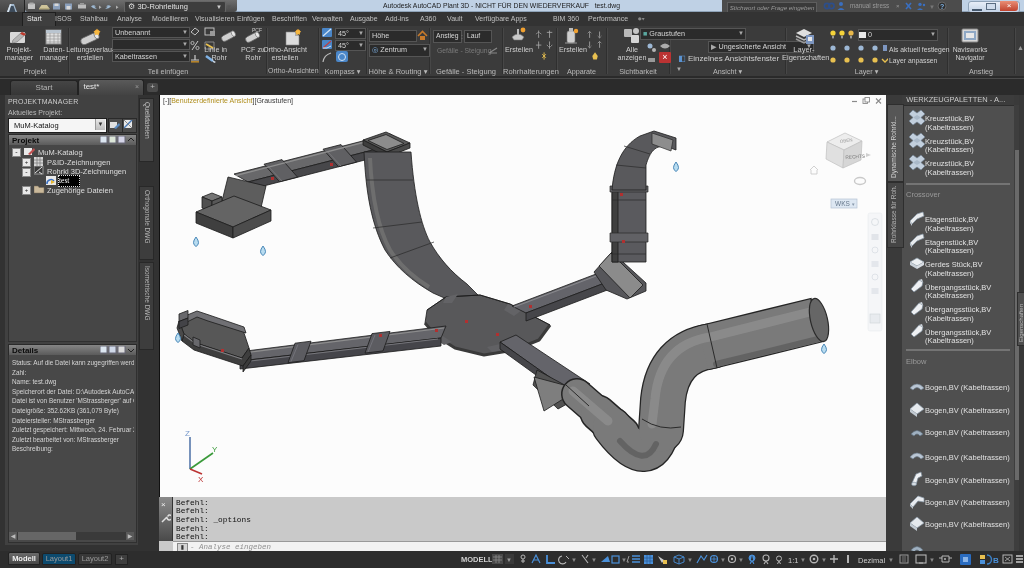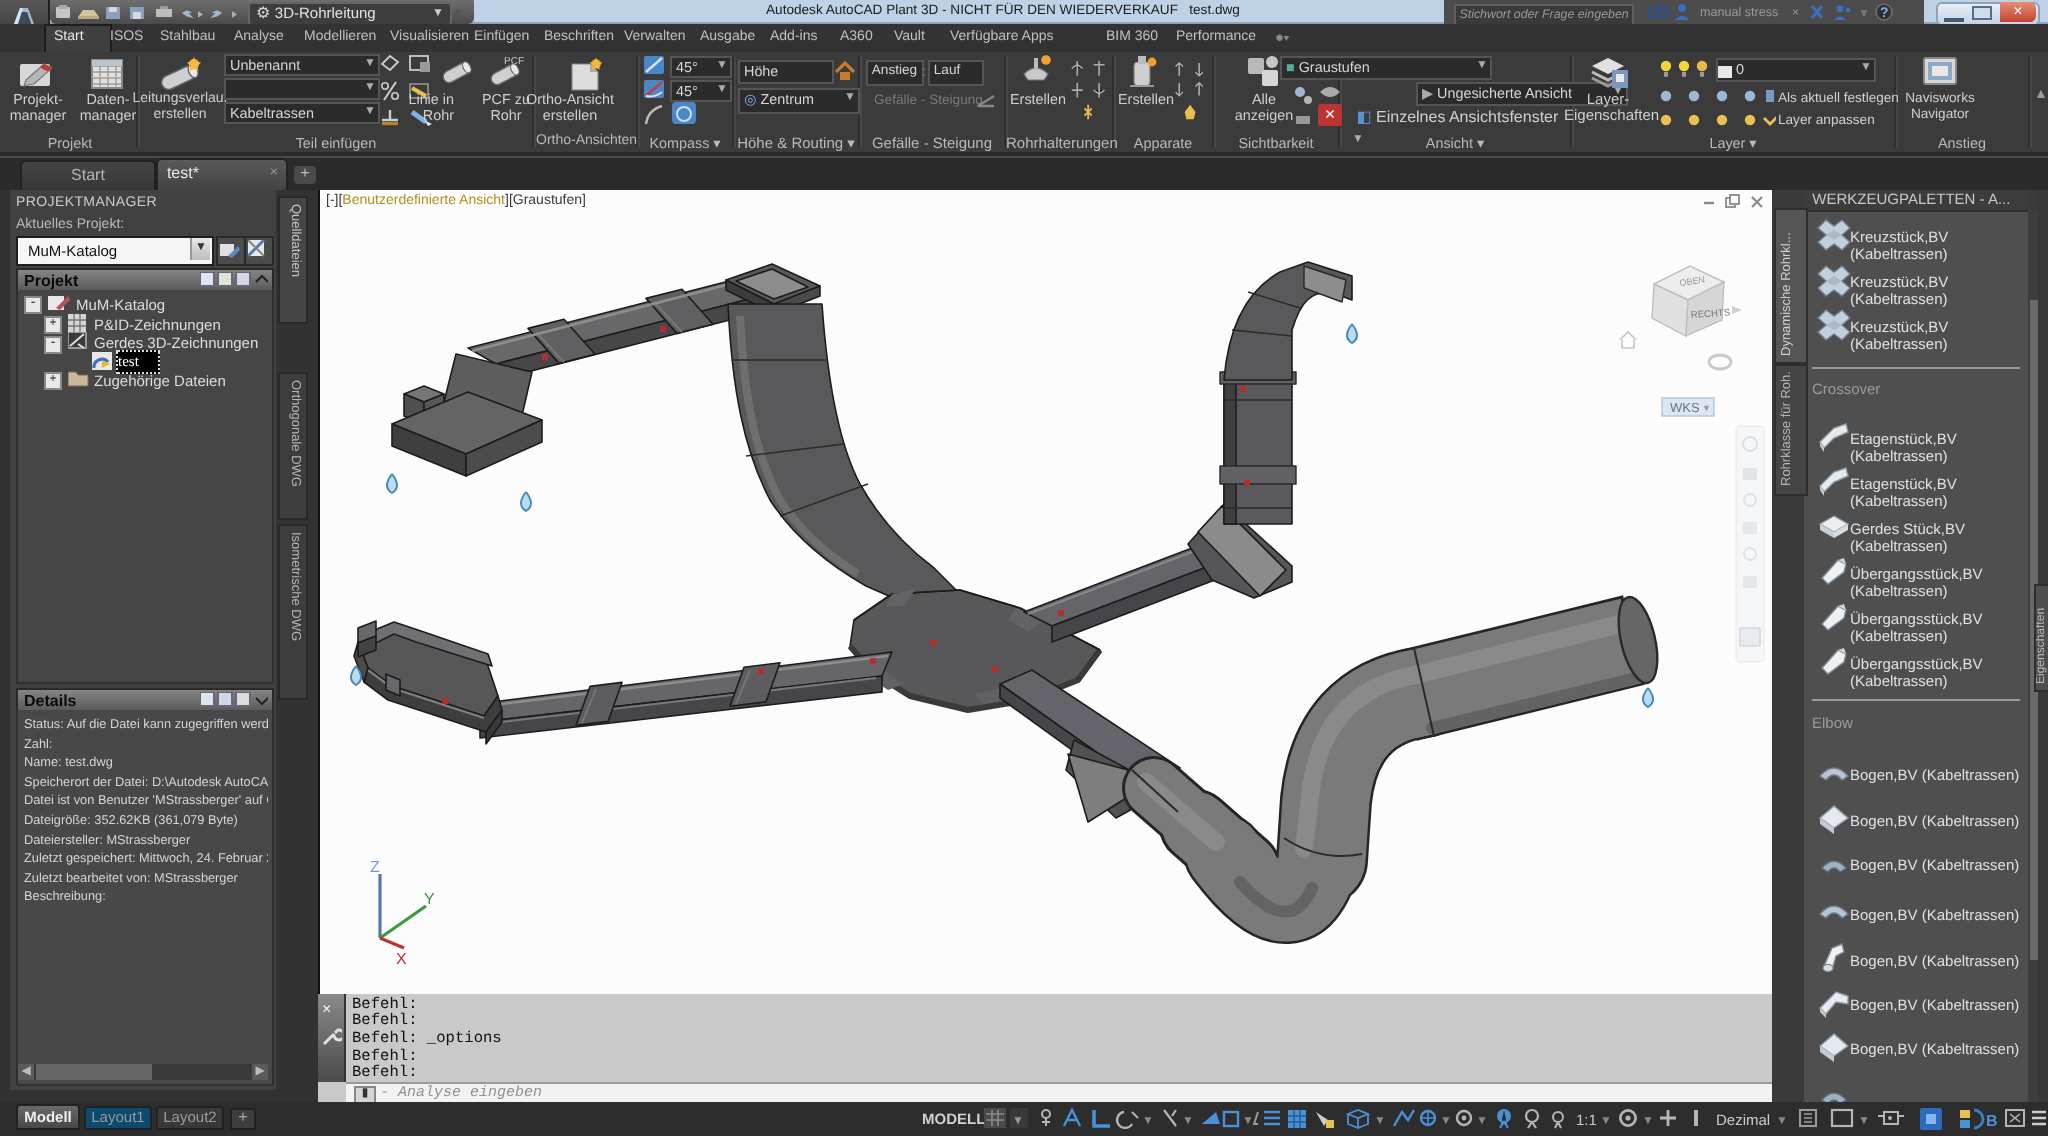--- a/index.html
+++ b/index.html
@@ -380,21 +380,21 @@
       <rect x="0" y="0" width="9" height="9" fill="#d5d5d5"></rect>
       <path d="M0 3 h9 M3 0 v9 M6 0 v9 M0 6 h9" stroke="#777" stroke-width="0.7"></path>
     </svg>
 <div class="a" style="left:47px;top:157.5px;color:#ddd;font-size:7.5px;">P&amp;ID-Zeichnungen</div>
 <div class="a" style="left:22px;top:167.5px;width:7px;height:7px;background:#e8e8e8;border:1px solid #888;font-size:7px;line-height:6px;text-align:center;color:#222;">-</div>
 <svg class="ic" style="left:34px;top:166px" width="10" height="10" viewBox="0 0 10 10">
       <rect x="0" y="0" width="9" height="8" fill="#3a3a3a" stroke="#999"></rect>
       <path d="M1 7 L8 1" stroke="#e0e0e0"></path>
       <path d="M5 6 l3 2" stroke="#e0e0e0"></path>
     </svg>
-<div class="a" style="left:47px;top:167px;color:#ddd;font-size:7.5px;">Gerdes 3D-Zeichnungen</div>
+<div class="a" style="left:47px;top:167px;color:#ddd;font-size:7.5px;">Rohrkl 3D-Zeichnungen</div>
 <svg class="ic" style="left:46px;top:175.5px" width="11" height="10" viewBox="0 0 11 10">
       <rect x="0" y="0" width="10" height="9" fill="#e8e8e8"></rect>
       <path d="M1 8 a4 4 0 0 1 7 -3" fill="none" stroke="#3a6fc0" stroke-width="1.6"></path>
       <path d="M5 4 l4 2 -4 2z" fill="#e8b830"></path>
     </svg>
 <div class="a" style="left:58px;top:175px;width:20px;height:10px;background:#000000;border:1px dotted #dcdcdc;color:#fff;font-size:7.5px;line-height:10px;text-align:left;font-family:Liberation Serif, serif;">test</div>
 <div class="a" style="left:22px;top:186px;width:7px;height:7px;background:#e8e8e8;border:1px solid #888;font-size:6px;line-height:6px;text-align:center;color:#222;">+</div>
 <svg class="ic" style="left:34px;top:185px" width="11" height="9" viewBox="0 0 11 9">
       <path d="M0 8 V1 h4 l1 1.5 h5 V8 z" fill="#c9b89a" stroke="#776b55" stroke-width="0.5"></path>
     </svg>

